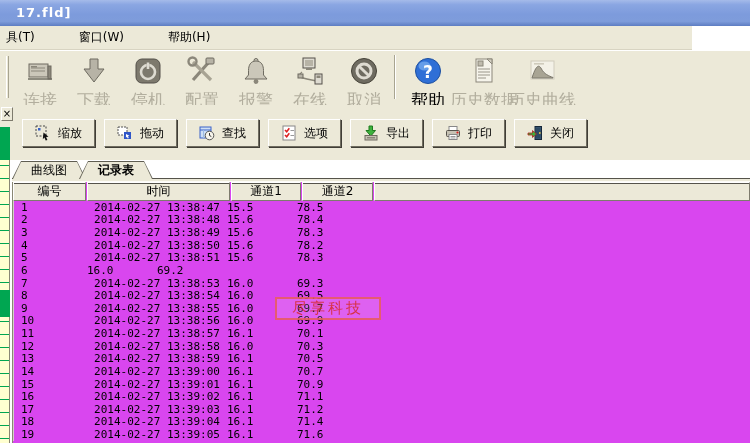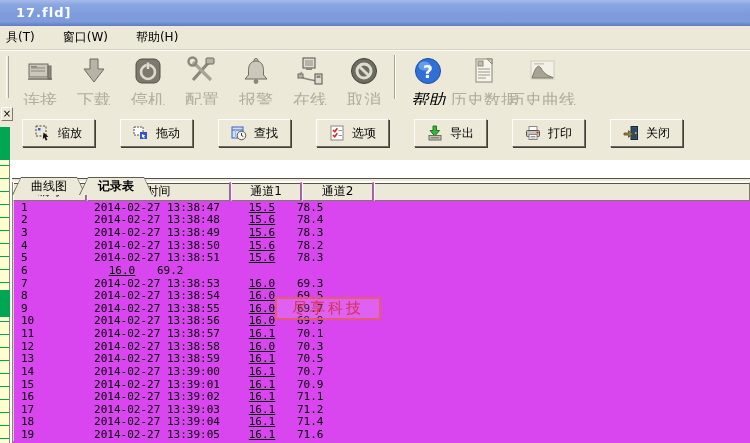--- a/index.html
+++ b/index.html
@@ -11,71 +11,71 @@
   }
   
   .titlebar{
     position:absolute;left:0;top:0;width:750px;height:26px;
     background:linear-gradient(180deg,#a5bbe9 0%,#8aa6e2 18%,#7d9bdc 55%,#7e9cdb 82%,#5d7dc2 100%);
     color:#fff;font-weight:bold;font-size:13px;line-height:26px;
     padding-left:16px;letter-spacing:1px;
   }
   
   .menubar{
-    position:absolute;left:0;top:26px;width:750px;height:24px;
-    background:#ece9d8;display:flex;align-items:center;gap:20px;
+    position:absolute;left:0;top:26px;width:692px;height:24px;
+    background:#ece9d8;display:flex;align-items:center;gap:36px;
     padding-left:2px;font-size:12px;color:#000;
     border-bottom:1px solid #d8d4c2;
   }
   .menu-item{padding:2px 4px;cursor:default;}
   
   .toolbar-main{
     position:absolute;left:0;top:50px;width:750px;height:55px;
     background:#ece9d8;border-top:1px solid #fff;
     display:flex;align-items:flex-start;
   }
   .tb-grip{width:3px;height:42px;margin:5px 4px 0 6px;
     border-left:1px solid #fff;border-right:1px solid #a8a490;}
   .tb-item{width:54px;display:flex;flex-direction:column;align-items:center;padding-top:3px;}
   .tb-item.wide{width:58px;}
   .tb-icon{width:34px;height:34px;display:flex;align-items:center;justify-content:center;}
   .tb-label{font-size:17px;margin-top:1px;white-space:nowrap;}
   .tb-item.disabled .tb-label{color:#b2ae9e;}
-  .tb-item.enabled .tb-label{color:#000;font-style:italic;}
+  .tb-item.enabled .tb-label{color:#000;}
   .tb-sep{width:2px;height:44px;margin:4px 5px 0 3px;
     border-left:1px solid #a8a490;border-right:1px solid #fff;}
   
   .toolbar-sec{
     position:absolute;left:0;top:105px;width:750px;height:55px;background:#ece9d8;
   }
   .ts-close{
     position:absolute;left:1px;top:2px;width:12px;height:14px;
     background:#ece9d8;border:1px solid;border-color:#fff #7e7b6d #7e7b6d #fff;
     font-size:10px;line-height:11px;text-align:center;color:#000;cursor:default;
   }
-  .ts-buttons{position:absolute;left:22px;top:14px;display:flex;gap:25px;}
+  .ts-buttons{position:absolute;left:22px;top:14px;display:flex;gap:9px;}
   .ts-btn{
     width:73px;height:28px;background:#ece9d8;
     border:1px solid;border-color:#fff #6f6c5f #6f6c5f #fff;
     box-shadow:1px 1px 0 #403e36;
     display:flex;align-items:center;justify-content:center;gap:7px;
     font-size:12px;color:#000;cursor:default;
   }
   .ts-icon{width:16px;height:16px;flex:0 0 16px;}
   
   .leftstrip{
     position:absolute;left:0;top:127px;width:10px;height:316px;
     background:repeating-linear-gradient(180deg,#ffffd0 0px,#ffffd0 12px,#00a651 12px,#00a651 13px);
     border-right:1px solid #8a8774;
   }
   .strip-block{position:absolute;left:0;width:10px;background:#00a651;}
   .strip-block.b1{top:0;height:33px;}
   .strip-block.b2{top:163px;height:27px;}
   
-  .tabs-row{position:absolute;left:12px;top:177px;height:18px;display:flex;z-index:3;}
+  .tabs-row{position:absolute;left:12px;top:161px;height:18px;display:flex;z-index:3;}
   .tab-outer{height:18px;clip-path:polygon(0 100%,9px 0,calc(100% - 9px) 0,100% 100%);
     background:#5f5d52;position:relative;}
   .tab-outer + .tab-outer{margin-left:-7px;}
   .tab-inner{position:absolute;left:1px;right:1px;top:1px;bottom:0;
     clip-path:polygon(0 100%,8px 0,calc(100% - 8px) 0,100% 100%);
     background:#ece9d8;display:flex;align-items:center;justify-content:center;
     font-size:12px;color:#000;cursor:default;}
   .tab-outer.active{z-index:4;}
   .tab-outer.active .tab-inner{font-weight:bold;}
   .tab-underline{position:absolute;left:12px;top:178px;width:738px;height:4px;
@@ -94,21 +94,21 @@
   .rt-hcell:nth-child(2){width:143px;font-family:Liberation Mono, monospace;}
   .rt-hcell:nth-child(3){width:70px;}
   .rt-hcell:nth-child(4){width:71px;}
   .rt-hcell:nth-child(5){flex:1;margin-right:0;}
   .rt-body{position:relative;border-left:1px solid #d4d0c8;}
   .rt-row{display:flex;height:12.63px;align-items:center;
     font-family:"DejaVu Sans Mono","Liberation Mono",monospace;
     font-size:11px;color:#000;}
   .rt-c0{width:73px;padding-left:7px;}
   .rt-c1{width:140px;text-align:center;}
-  .rt-c2{width:70px;text-align:center;text-decoration:underline;}
+  .rt-c2{width:70px;text-align:left;}
   .rt-c3{width:71px;text-align:left;}
   
   .watermark{
     position:absolute;left:275px;top:297px;width:106px;height:23px;z-index:9;
     border:2px solid rgba(232,90,90,0.85);color:rgba(214,42,42,0.85);
     font-size:15px;font-weight:normal;letter-spacing:3px;
     display:flex;align-items:flex-start;justify-content:center;
     background:rgba(255,255,255,0.15);
   }
 </style>

